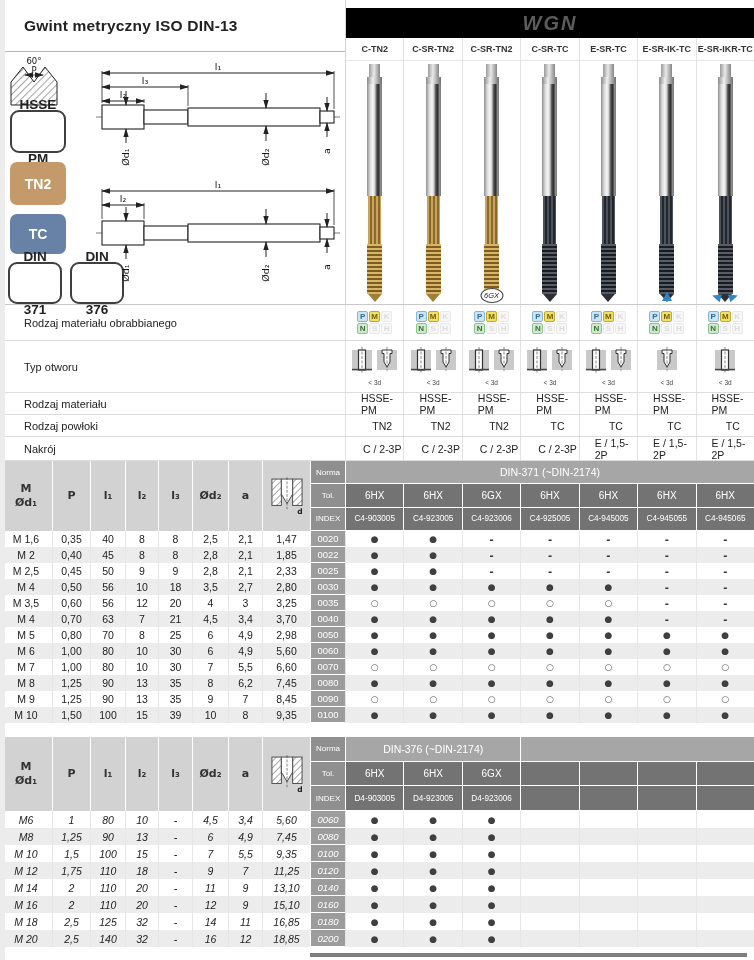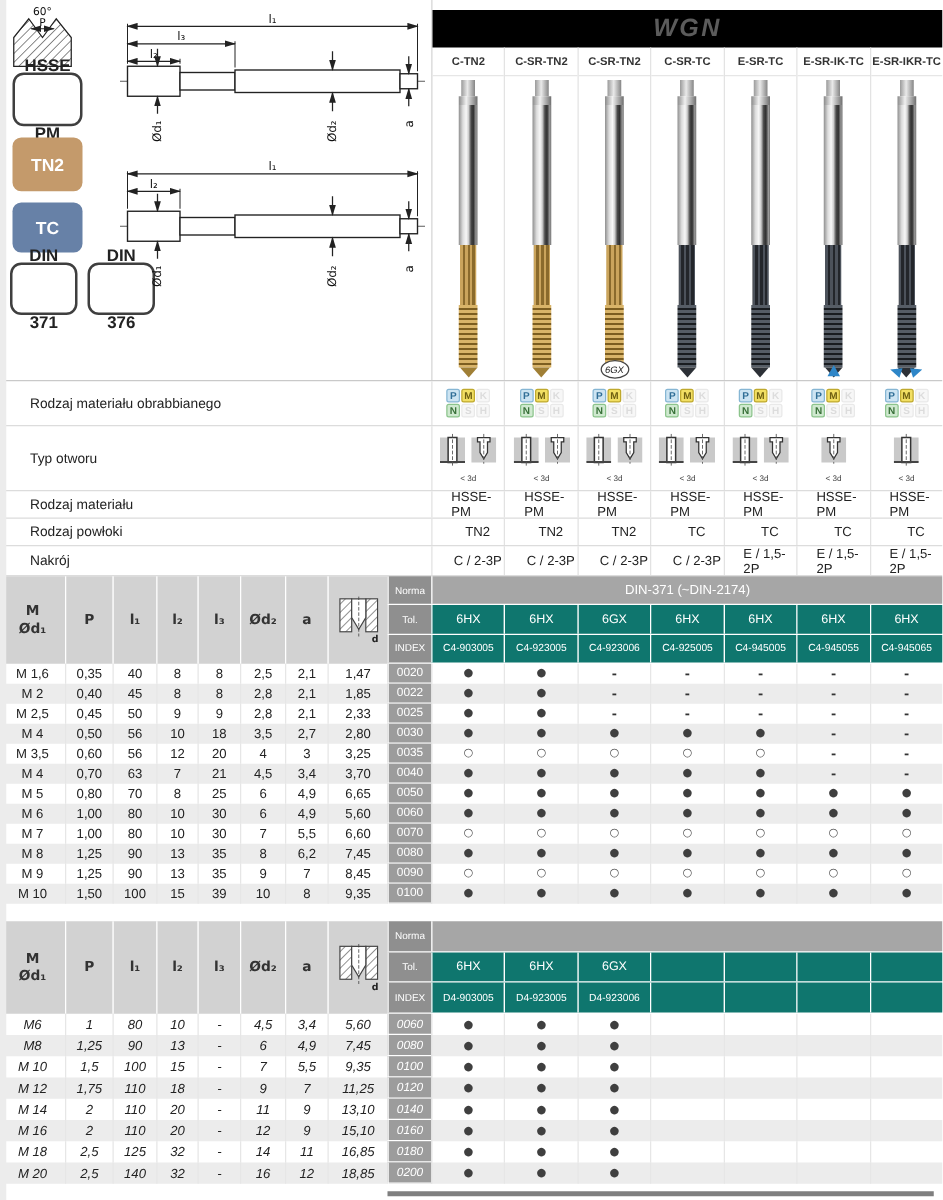--- a/index.html
+++ b/index.html
@@ -81,21 +81,21 @@
 .dim-heads{width:310px;display:flex;}
 .hcell{background:#d2d2d2;border-left:1px solid #fff;display:flex;flex-direction:column;align-items:center;justify-content:center;font-size:11px;font-weight:600;color:#333;line-height:1.25;font-family:"DejaVu Sans",sans-serif;}
 .hcell:first-child{border-left:none;}
 .c0{width:52px}.c1{width:38px}.c2{width:35px}.c3{width:33px}.c4{width:34px}.c5{width:36px}.c6{width:34px}.c7{width:48px}
 .right-head{flex:1;display:flex;flex-direction:column;}
 .hrow{display:flex;flex:1;margin-bottom:1px;}
 .hlabel{width:35px;background:#8f8f8f;color:#fff;font-size:8px;display:flex;align-items:center;justify-content:center;border-left:1px solid #fff;}
 .norma-val{background:#a6a6a6;color:#fff;font-size:10.5px;display:flex;align-items:center;justify-content:center;border-left:1px solid #fff;}
 .norma-fill{background:#a6a6a6;border-left:1px solid #fff;}
 .tol-cells,.idx-cells{flex:1;display:flex;}
-.hval{flex:1;background:#0f766e;color:#fff;display:flex;align-items:center;justify-content:center;font-size:10px;border-left:1px solid #fff;}
+.hval{flex:1;background:#737373;color:#fff;display:flex;align-items:center;justify-content:center;font-size:10px;border-left:1px solid #fff;}
 .hval.code{font-size:8.2px;}
 .trow{display:flex;height:16px;}
 .t2 .trow{height:17px;font-style:italic;}
 .trow.alt{background:#ececec;}
 .tcell{display:flex;align-items:center;justify-content:center;font-size:10.5px;border-left:1px solid #e6e6e6;}
 .tcell:first-child{border-left:none;}
 .tcell.idx{width:35px;background:#9c9c9c;color:#fff;font-size:9.5px;border-left:1px solid #fff;border-bottom:1px solid #fff;}
 .tcell.av{flex:1;}
 .sym{font-family:"DejaVu Sans",sans-serif;}
 .sym.f{font-size:9px;color:#3f3f3f;}
@@ -104,20 +104,23 @@
 .t2{margin-top:14px;}
 .bottom-bar{height:4px;background:#7f7f7f;width:437px;margin-left:310px;margin-top:6px;}
 </style>
 </head>
 <body>
 
 <div class="page">
 
   <div class="top">
     <div class="top-left">
+      <div class="title-row">
+        <h1>Gwint metryczny ISO DIN-13</h1>
+      </div>
       <div class="draw-area">
 
         <svg class="profile" width="62" height="52" viewBox="0 0 62 52">
           <defs>
             <pattern id="hatch" width="5" height="5" patternUnits="userSpaceOnUse" patternTransform="rotate(45)">
               <rect width="5" height="5" fill="#fff"></rect>
               <line x1="0" y1="0" x2="0" y2="5" stroke="#555" stroke-width="1.1"></line>
             </pattern>
             <marker id="arr" viewBox="0 0 10 6" markerWidth="9" markerHeight="6" refX="9" refY="3" orient="auto-start-reverse" markerUnits="userSpaceOnUse">
               <path d="M0,0L10,3L0,6z" fill="#222"></path>
@@ -852,21 +855,21 @@
           </div>
         </div>
         <div class="trow">
           <div class="tcell c0">M 5</div>
           <div class="tcell c1">0,80</div>
           <div class="tcell c2">70</div>
           <div class="tcell c3">8</div>
           <div class="tcell c4">25</div>
           <div class="tcell c5">6</div>
           <div class="tcell c6">4,9</div>
-          <div class="tcell c7">6,65</div>
+          <div class="tcell c7">2,98</div>
           <div class="tcell idx">0050</div>
           <div class="tcell av">
             <span class="sym f">●</span>
           </div>
           <div class="tcell av">
             <span class="sym f">●</span>
           </div>
           <div class="tcell av">
             <span class="sym f">●</span>
           </div>
@@ -1077,20 +1080,21 @@
               <rect x="23" y="2" width="10" height="28" fill="url(#hatch)" stroke="#444" stroke-width="1"></rect>
               <path d="M11,2 h12 v16 l-6,10 l-6,-10 z" fill="#fff" stroke="#444" stroke-width="1"></path>
               <line x1="17" y1="0" x2="17" y2="34" stroke="#444" stroke-width="0.7" stroke-dasharray="3 1.5"></line>
               <text x="28" y="39" font-size="8" fill="#222" font-family="DejaVu Sans,sans-serif">d</text>
             </svg>
           </div>
         </div>
       <div class="right-head">
         <div class="hrow">
           <div class="hlabel">Norma</div>
+          <div class="norma-val" style="flex: 3 1 0%;">DIN-376 (~DIN-2174)</div>
           <div class="norma-fill" style="flex: 4 1 0%;"></div>
         </div>
         <div class="hrow">
           <div class="hlabel">Tol.</div>
           <div class="tol-cells">
               <div class="hval">6HX</div>
               <div class="hval">6HX</div>
               <div class="hval">6GX</div>
               <div class="hval"></div>
               <div class="hval"></div>

